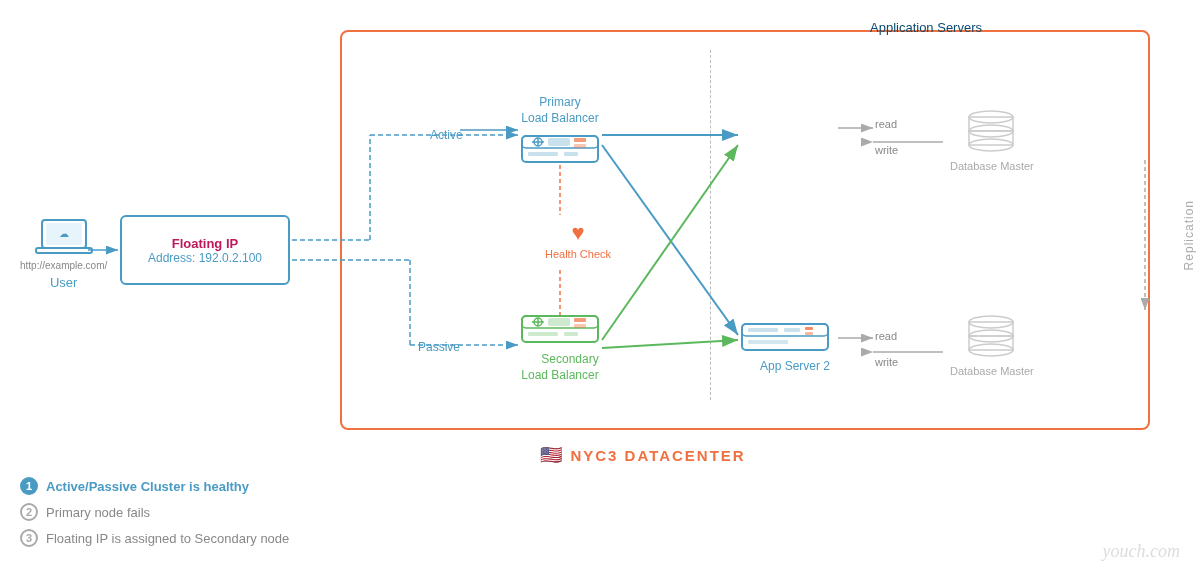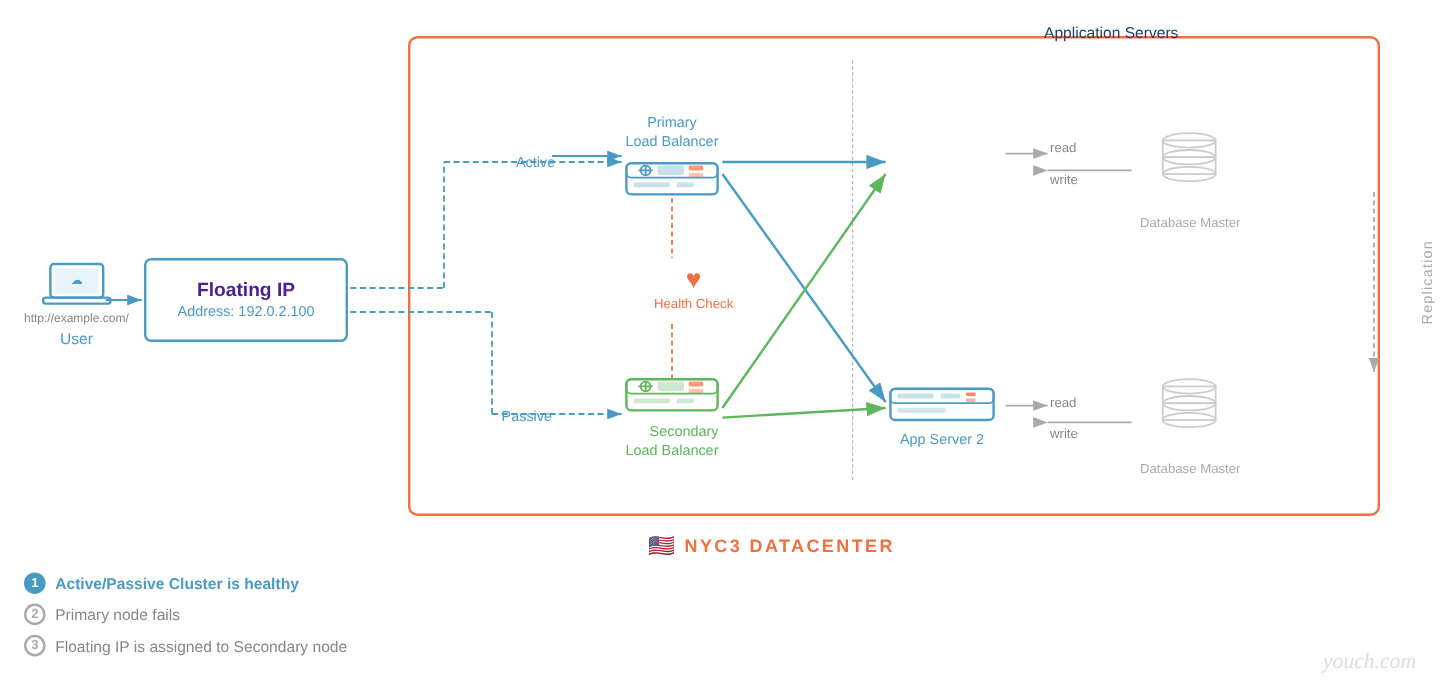--- a/index.html
+++ b/index.html
@@ -121,22 +121,22 @@
       height: 70px;
       border: 2px solid #4a9bc4;
       border-radius: 6px;
       display: flex;
       flex-direction: column;
       align-items: center;
       justify-content: center;
       background: #fff;
     }
     .floating-ip-title {
-      color: #4c1d95;
-      font-size: 16px;
+      color: #be185d;
+      font-size: 13px;
       font-weight: 600;
     }
     .floating-ip-addr {
       color: #4a9bc4;
       font-size: 12px;
     }
 
     
     .lb-primary {
       position: absolute;
@@ -182,21 +182,21 @@
       display: flex;
       flex-direction: column;
       align-items: center;
     }
     .app-server-2 {
       position: absolute;
       top: 320px;
       left: 740px;
       display: flex;
       flex-direction: column;
-      align-items: center;
+      align-items: flex-end;
     }
     .server-label {
       color: #4a9bc4;
       font-size: 12px;
       margin-top: 4px;
       text-align: center;
     }
 
     
     .db-master-1 {
@@ -211,21 +211,21 @@
       position: absolute;
       top: 310px;
       left: 950px;
       display: flex;
       flex-direction: column;
       align-items: center;
     }
     .db-label {
       color: #aaa;
       font-size: 11px;
-      margin-top: 20px;
+      margin-top: 0;
       text-align: center;
     }
 
     
     .rw-1 {
       position: absolute;
       top: 118px;
       left: 875px;
     }
     .rw-2 {

